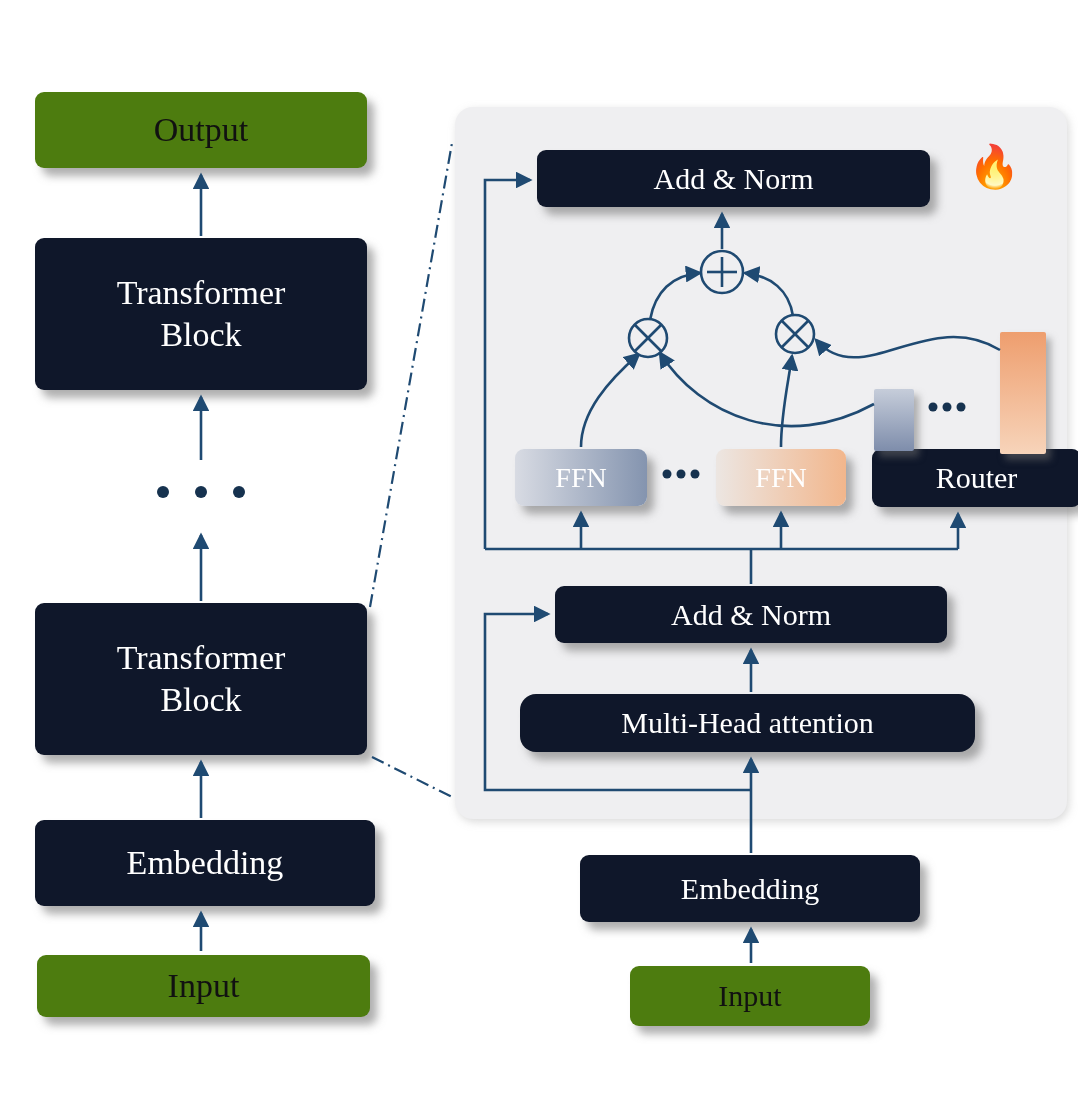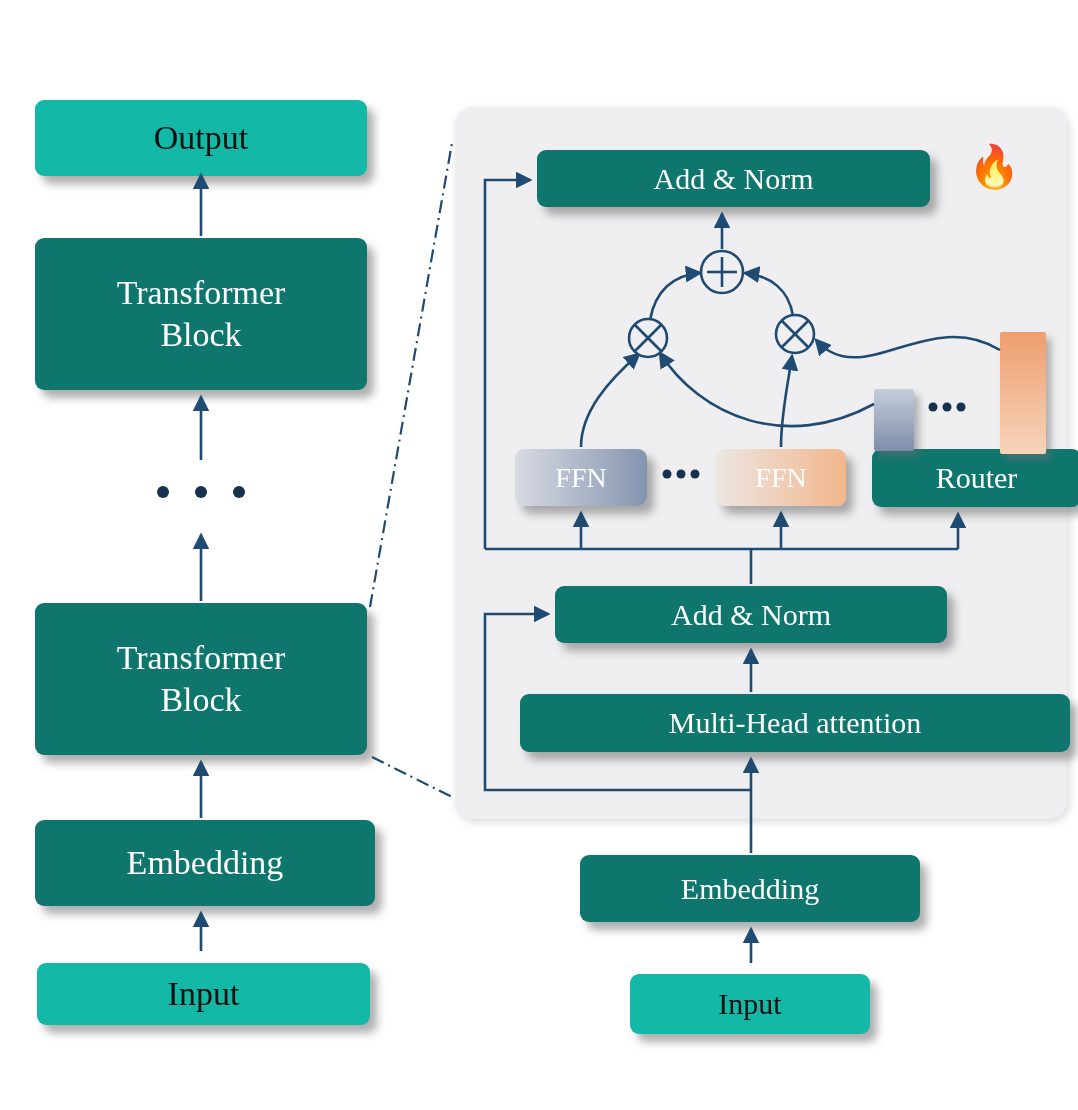--- a/index.html
+++ b/index.html
@@ -5,22 +5,22 @@
   html,body{margin:0;padding:0;background:#ffffff;}
   #canvas{
     position:relative;width:1078px;height:1110px;background:#ffffff;overflow:hidden;
     font-family:"Liberation Serif", serif;
   }
   .box{
     position:absolute;display:flex;align-items:center;justify-content:center;
     border-radius:9px;text-align:center;
     box-shadow:7px 8px 9px rgba(110,110,110,0.55);
   }
-  .slate{background:#0f766e;color:#ffffff;}
-  .light{background:#14b8a6;color:#111111;margin-top:8px;}
+  .slate{background:#0f172a;color:#ffffff;}
+  .light{background:#4d7c0f;color:#111111;}
   .box-label{white-space:pre-line;line-height:1.25;}
   .fs34{font-size:34px;}
   .fs30{font-size:30px;}
   .fs28{font-size:28px;}
   #panel{
     position:absolute;left:455px;top:107px;width:612px;height:712px;
     background:#efeff1;border-radius:18px;
     box-shadow:2px 3px 8px rgba(150,150,150,0.35);
   }
   #moe-title{
@@ -85,21 +85,21 @@
     <span class="box-label">Router</span>
   </div>
 
   <div id="bar-blue" class="bar"></div>
   <div id="bar-orange" class="bar"></div>
 
   <div class="box slate fs30" style="left:555px;top:586px;width:392px;height:57px;">
     <span class="box-label">Add &amp; Norm</span>
   </div>
 
-  <div class="box slate fs30" style="left:520px;top:694px;width:550px;height:58px;">
+  <div class="box slate fs30" style="left:520px;top:694px;width:455px;height:58px;border-radius:16px;">
     <span class="box-label">Multi-Head attention</span>
   </div>
 
   <div class="box slate fs30" style="left:580px;top:855px;width:340px;height:67px;">
     <span class="box-label">Embedding</span>
   </div>
 
   <div class="box light fs30" style="left:630px;top:966px;width:240px;height:60px;">
     <span class="box-label">Input</span>
   </div>

